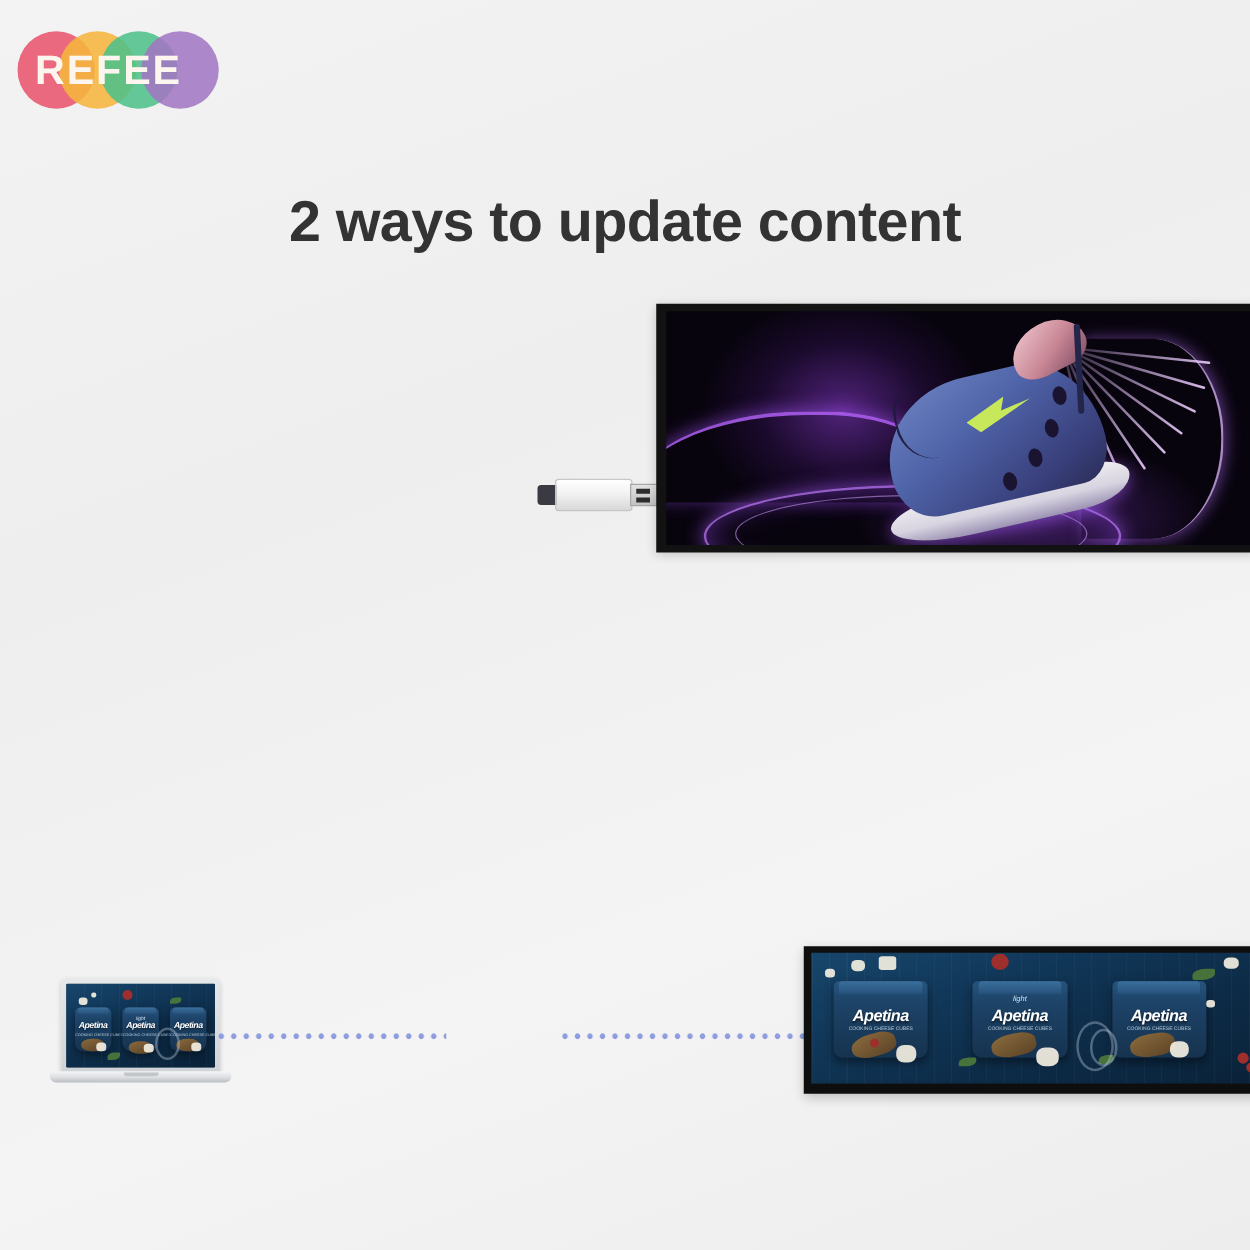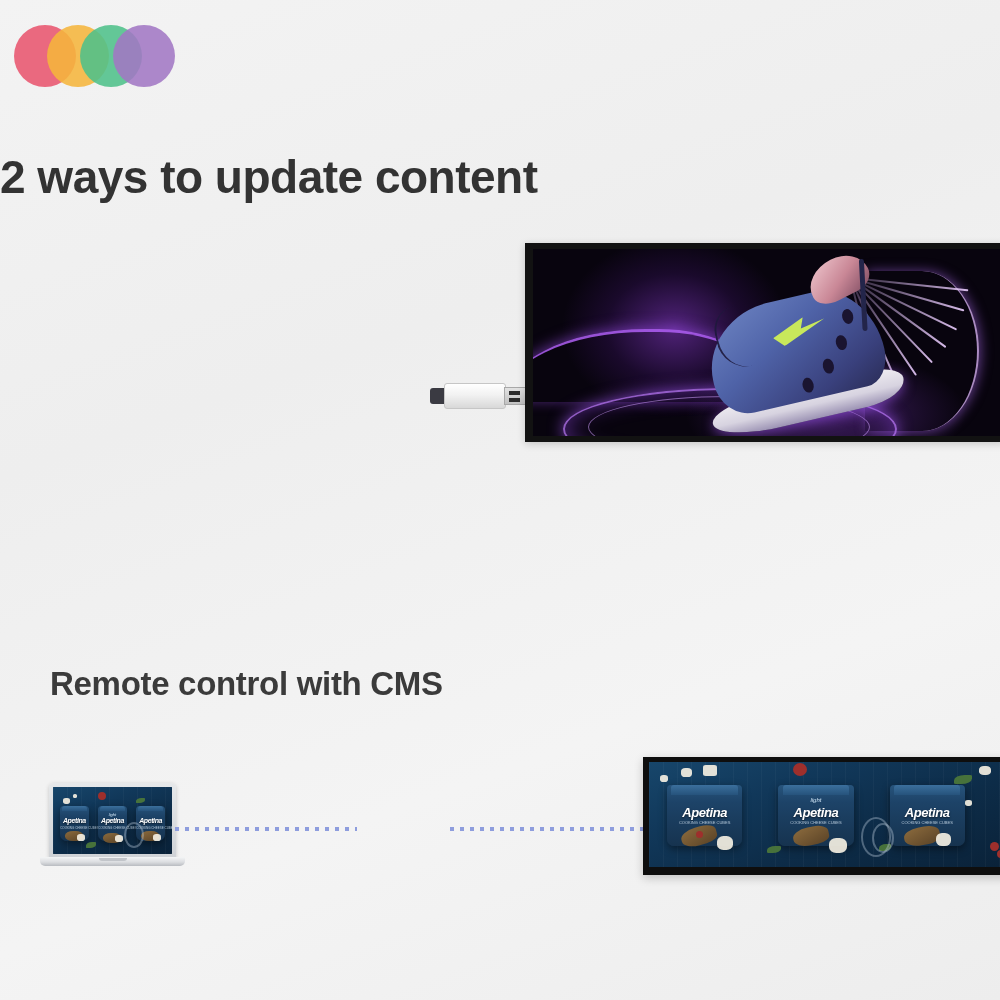--- a/index.html
+++ b/index.html
@@ -50,21 +50,21 @@
     z-index: 5;
     user-select: none;
   }
 
   
   #page-title {
     position: absolute;
     left: 0;
     top: 150px;
     width: 1000px;
-    text-align: left;
+    text-align: center;
     font-size: 46px;
     font-weight: bold;
     color: #333333;
     letter-spacing: -0.5px;
   }
   .section-label {
     position: absolute;
     font-size: 33px;
     font-weight: bold;
     color: #3b3b3b;
@@ -419,20 +419,21 @@
 </head>
 <body>
 
 <div id="page" style="background-color: rgb(241, 241, 241);">
 
   <div id="logo">
     <span class="dot d1" style="background:#e8556e"></span>
     <span class="dot d2" style="background:#f5b53c"></span>
     <span class="dot d3" style="background:#4ec08a"></span>
     <span class="dot d4" style="background:#a277c4"></span>
+    <div class="wordmark">REFEE</div>
   </div>
 
   <div id="page-title">2 ways to update content</div>
 
 
   <div id="usb">
     <span class="cap"></span>
     <span class="body"></span>
     <span class="conn">
       <i class="a"></i>
@@ -464,21 +465,20 @@
         <span class="stripe"></span>
         <span class="swoosh"></span>
         <span class="hole" style="left:150px;top:54px"></span>
         <span class="hole" style="left:138px;top:78px"></span>
         <span class="hole" style="left:120px;top:98px"></span>
         <span class="hole" style="left:96px;top:112px"></span>
       </div>
     </div>
   </div>
 
-  <div class="section-label" id="label-remote">Remote control with CMS</div>
 
   <div id="laptop">
     <div class="lid">
       <div class="scr">
         <div class="apetina">
           <span class="tub" style="left:6%;top:28%;width:24%;height:52%;">
             <span class="lidbar"></span>
             <span class="brand" style="font-size:7px">Apetina</span>
             <span class="sub" style="font-size:3px">COOKING CHEESE CUBES</span>
           </span>

